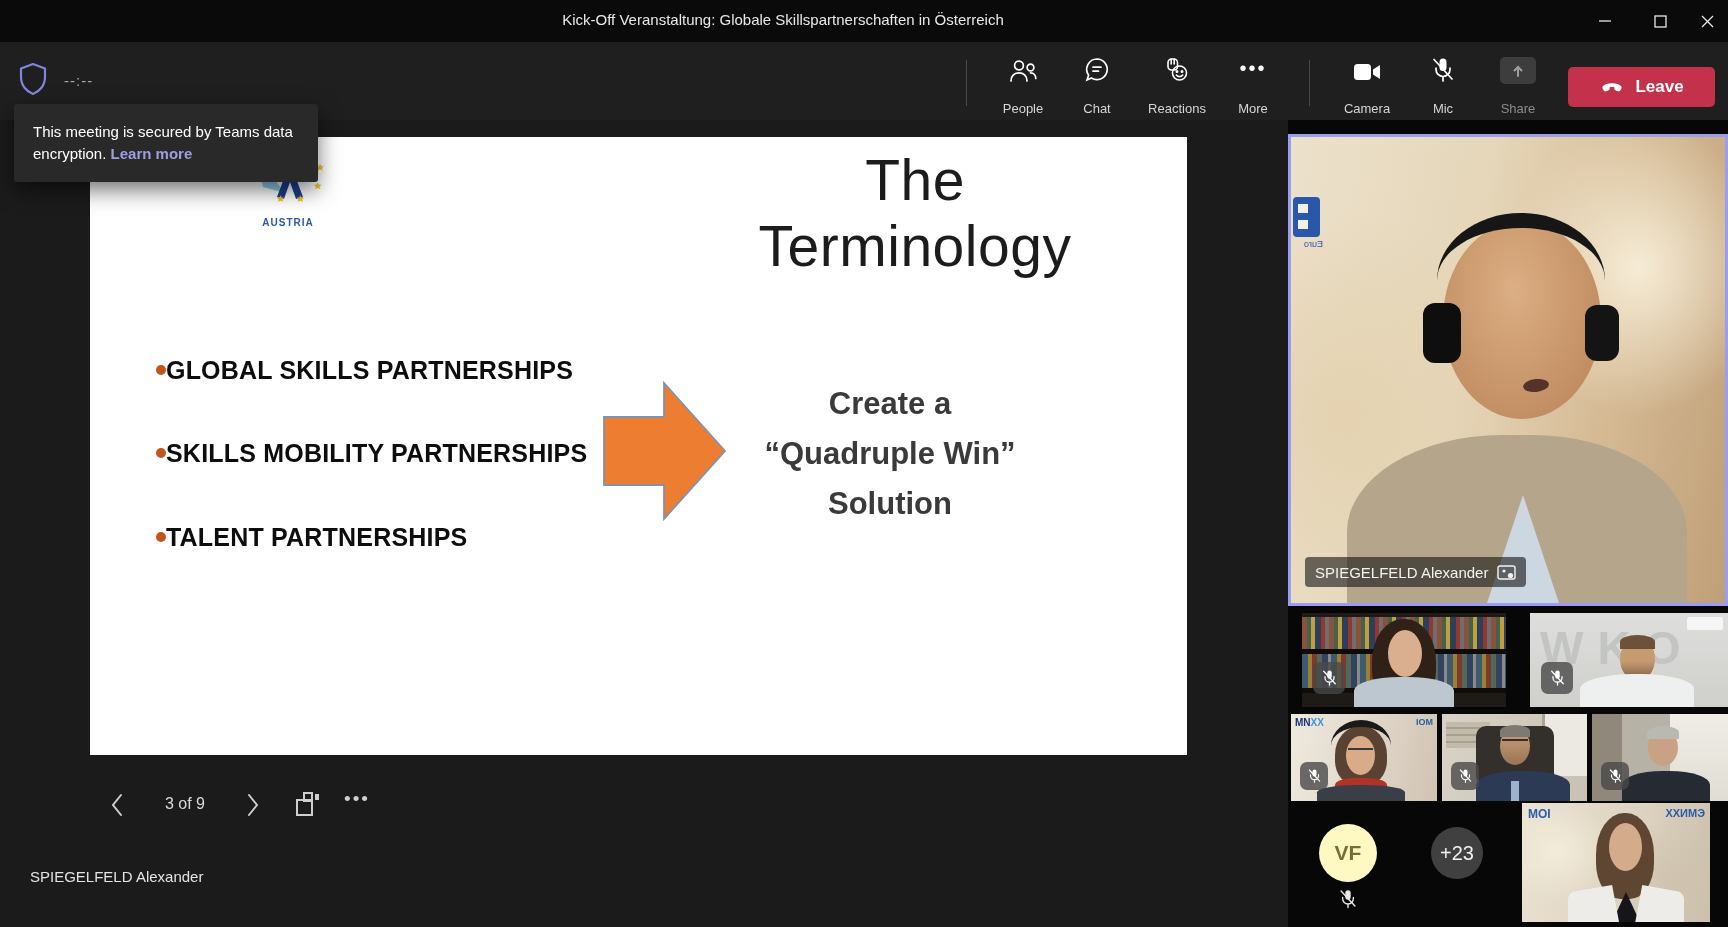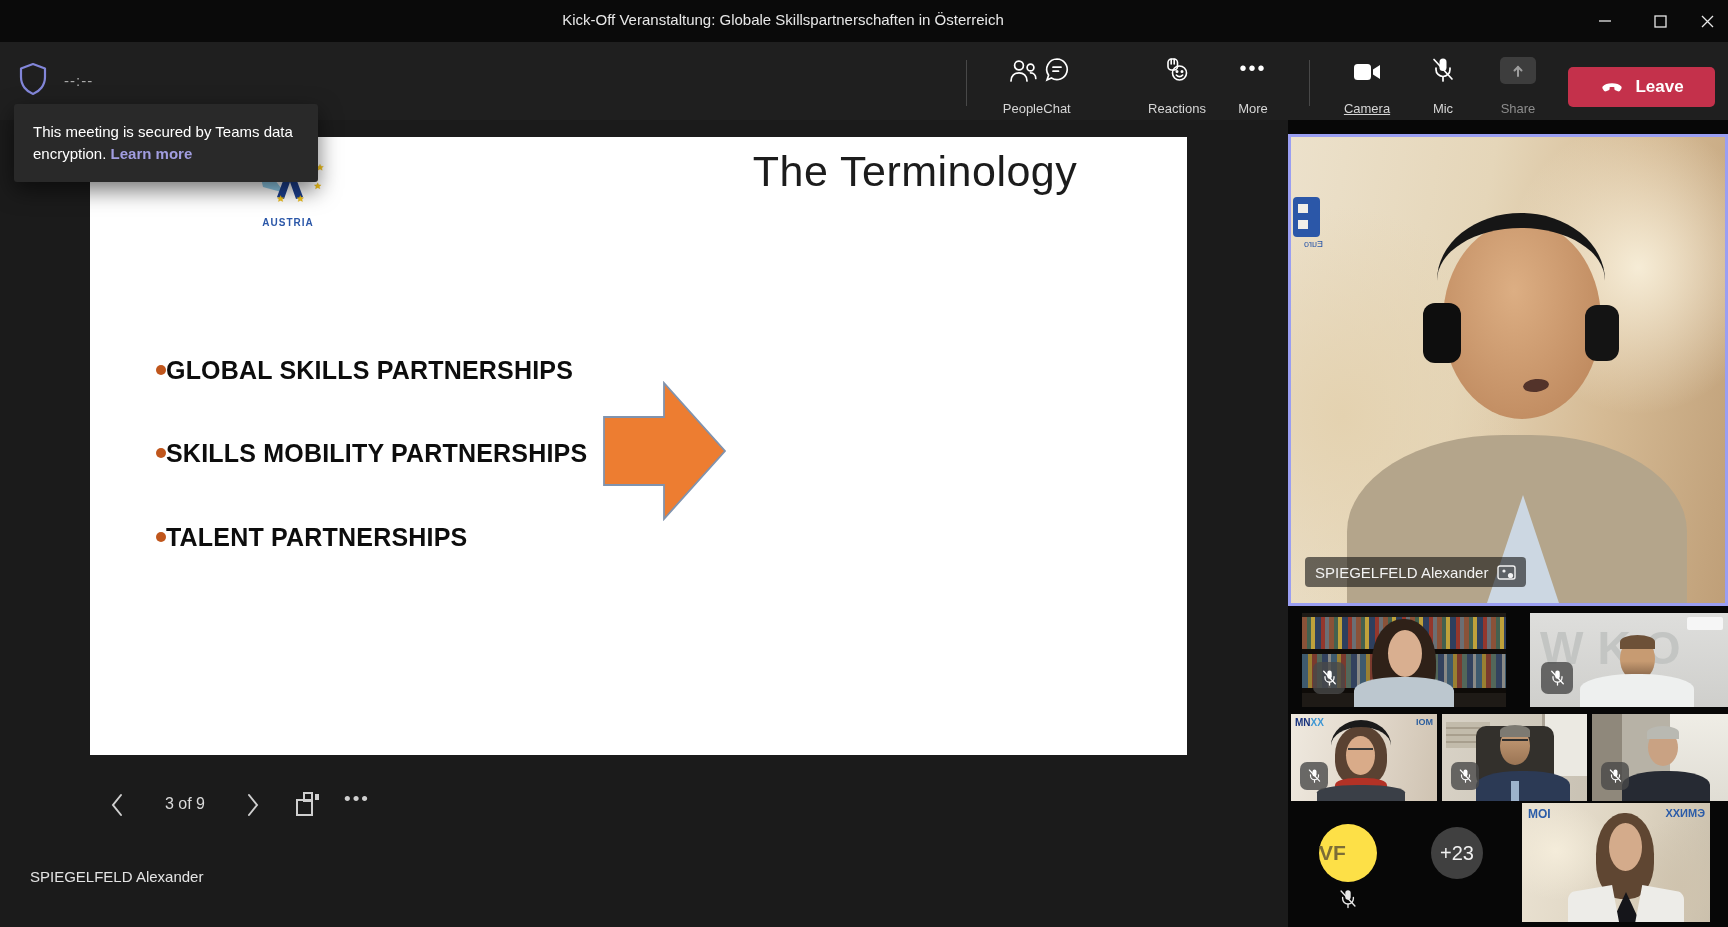--- a/index.html
+++ b/index.html
@@ -25,21 +25,21 @@
   #leave-btn{left:1568px;top:25px;width:147px;height:40px;background:#c4314b;border-radius:5px;display:flex;align-items:center;justify-content:center;gap:10px;color:#fff;font-size:17px;font-weight:700;cursor:pointer;border:none;}
 
   
   #tooltip{left:14px;top:104px;width:266px;background:#292929;border-radius:3px;box-shadow:0 8px 22px rgba(0,0,0,.55);padding:17px 19px;z-index:60;}
   #tooltip .msg{color:#fff;font-size:15px;line-height:1.45;}
   #tooltip a{color:#a19de0;text-decoration:none;cursor:pointer;font-weight:bold;}
 
   
   #stage{left:0;top:120px;width:1728px;height:807px;background:#1b1b1b;}
   #slide{left:90px;top:17px;width:1097px;height:618px;background:#ffffff;color:#111;}
-  #slide-title{left:660px;top:10px;width:330px;text-align:center;font-size:43px;font-weight:300;color:#1c1c1c;letter-spacing:.5px;}
+  #slide-title{left:660px;top:10px;width:330px;text-align:center;font-size:57px;font-weight:300;color:#1c1c1c;letter-spacing:.5px;}
   .bullet-row{left:66px;height:30px;display:flex;align-items:center;}
   .bullet-dot{width:10px;height:10px;border-radius:50%;background:#c0561c;}
   .bullet-text{font-size:25px;font-weight:700;color:#0d0d0d;letter-spacing:.2px;white-space:nowrap;}
   #result-text{left:655px;top:242px;width:290px;text-align:center;font-size:31px;font-weight:700;color:#3a3a3a;line-height:50px;}
   #slide-logo{left:150px;top:4px;width:96px;height:100px;text-align:center;}
   #slide-logo .cap{font-size:10px;font-weight:700;color:#2b57a8;letter-spacing:1px;margin-top:-2px;}
 
   
   .navic{color:#cfcfcf;cursor:pointer;}
   #page-ind{left:140px;top:675px;width:90px;text-align:center;color:#dadada;font-size:16px;}
@@ -50,21 +50,21 @@
   #main-video{left:0px;top:14px;width:440px;height:472px;border:3px solid #9a9ef2;box-sizing:border-box;background:#222;overflow:hidden;cursor:pointer;}
   .vframe{position:absolute;left:0;top:0;right:0;bottom:0;overflow:hidden;}
   .tile{position:absolute;overflow:hidden;background:#222;cursor:pointer;}
   .head{position:absolute;border-radius:50%;}
   .hair{position:absolute;border-radius:48% 48% 42% 42%;}
   .torso{position:absolute;border-radius:46% 46% 0 0;}
   .mutebadge{position:absolute;width:32px;height:32px;background:rgba(72,72,72,.8);border-radius:7px;display:flex;align-items:center;justify-content:center;}
   .mutebadge.small{width:28px;height:28px;}
   #main-label{position:absolute;left:14px;bottom:16px;background:rgba(18,18,18,.6);border-radius:4px;height:30px;display:flex;align-items:center;gap:9px;padding:0 10px;color:#f2f2f2;font-size:15px;}
   .tilelogo{position:absolute;font-weight:700;white-space:nowrap;}
-  #vf-avatar{left:31px;top:704px;width:58px;height:58px;border-radius:50%;background:#fde047;color:#7c6d37;display:flex;align-items:center;justify-content:flex-start;font-size:21px;font-weight:700;cursor:pointer;}
+  #vf-avatar{left:31px;top:704px;width:58px;height:58px;border-radius:50%;background:#fef9c3;color:#7c6d37;display:flex;align-items:center;justify-content:center;font-size:21px;font-weight:700;cursor:pointer;}
   #more-count{left:143px;top:707px;width:52px;height:52px;border-radius:50%;background:#404040;color:#f0f0f0;display:flex;align-items:center;justify-content:center;font-size:20px;cursor:pointer;}
   svg{display:block;}
 </style>
 </head>
 <body>
 
 <div id="app">
 
   <div id="titlebar" class="abs">
     <div id="win-title" class="abs">Kick-Off Veranstaltung: Globale Skillspartnerschaften in Österreich</div>
@@ -100,21 +100,21 @@
         <svg width="30" height="26" viewBox="0 0 30 26" fill="none" stroke="#ffffff" stroke-width="1.7" stroke-linecap="round">
           <circle cx="11" cy="7.5" r="4.4"></circle>
           <path d="M3 23 c0-5.2 3.6-8.2 8-8.2 s8 3 8 8.2"></path>
           <circle cx="22.5" cy="9.5" r="3.4"></circle>
           <path d="M22.5 14.8 c3.3 0 5.3 2.6 5.3 5.6"></path>
         </svg>
       </div>
       <div class="lbl">People</div>
     </div>
 
-    <div class="tbtn abs" style="left:1019px;">
+    <div class="tbtn abs" style="left:1059px;">
       <div class="ic">
         <svg width="28" height="28" viewBox="0 0 28 28" fill="none" stroke="#ffffff" stroke-width="1.7" stroke-linecap="round">
           <path d="M14 3 a10.3 10.3 0 1 1 -5.6 19 L4 24 l1.6-4.8 A10.3 10.3 0 0 1 14 3 Z"></path>
           <line x1="10" y1="11.2" x2="18" y2="11.2"></line>
           <line x1="10" y1="15.2" x2="15.5" y2="15.2"></line>
         </svg>
       </div>
       <div class="lbl">Chat</div>
     </div>
 
@@ -133,21 +133,21 @@
       <div class="lbl">Reactions</div>
     </div>
 
     <div class="tbtn abs" style="left:1215px;">
       <div class="ic" style="font-size:20px;letter-spacing:2px;color:#fff;align-items:center;">•••</div>
       <div class="lbl">More</div>
     </div>
 
     <div class="tb-divider abs" style="left:1309px;"></div>
 
-    <div class="tbtn abs" style="left:1329px;text-decoration:underline;">
+    <div class="tbtn abs" style="left:1329px;">
       <div class="ic">
         <svg width="30" height="24" viewBox="0 0 30 24">
           <rect x="2" y="4" width="17" height="16" rx="3.5" fill="#ffffff"></rect>
           <path d="M21 9.5 L28 5 V19 L21 14.5 Z" fill="#ffffff"></path>
         </svg>
       </div>
       <div class="lbl">Camera</div>
     </div>
 
     <div class="tbtn abs" style="left:1405px;">
@@ -220,20 +220,25 @@
       </div>
       <div class="bullet-row abs" style="top:385px;">
         <span class="bullet-dot"></span>
         <span class="bullet-text">TALENT PARTNERSHIPS</span>
       </div>
 
       <svg class="abs" style="left:513px;top:244px;" width="124" height="140" viewBox="0 0 124 140">
         <polygon points="1,36 61,36 61,2 122,70 61,138 61,104 1,104" fill="#ed7d31" stroke="#8093ae" stroke-width="1.8"></polygon>
       </svg>
 
+      <div id="result-text" class="abs">
+        <div>Create a</div>
+        <div>“Quadruple Win”</div>
+        <div>Solution</div>
+      </div>
     </div>
 
     <div class="abs navic" style="left:108px;top:672px;">
       <svg width="18" height="26" viewBox="0 0 18 26" fill="none" stroke="#cfcfcf" stroke-width="2" stroke-linecap="round">
           <polyline points="13,3 5,13 13,23"></polyline>
         </svg>
     </div>
     <div id="page-ind" class="abs">3 of 9</div>
     <div class="abs navic" style="left:244px;top:672px;">
       <svg width="18" height="26" viewBox="0 0 18 26" fill="none" stroke="#cfcfcf" stroke-width="2" stroke-linecap="round">

